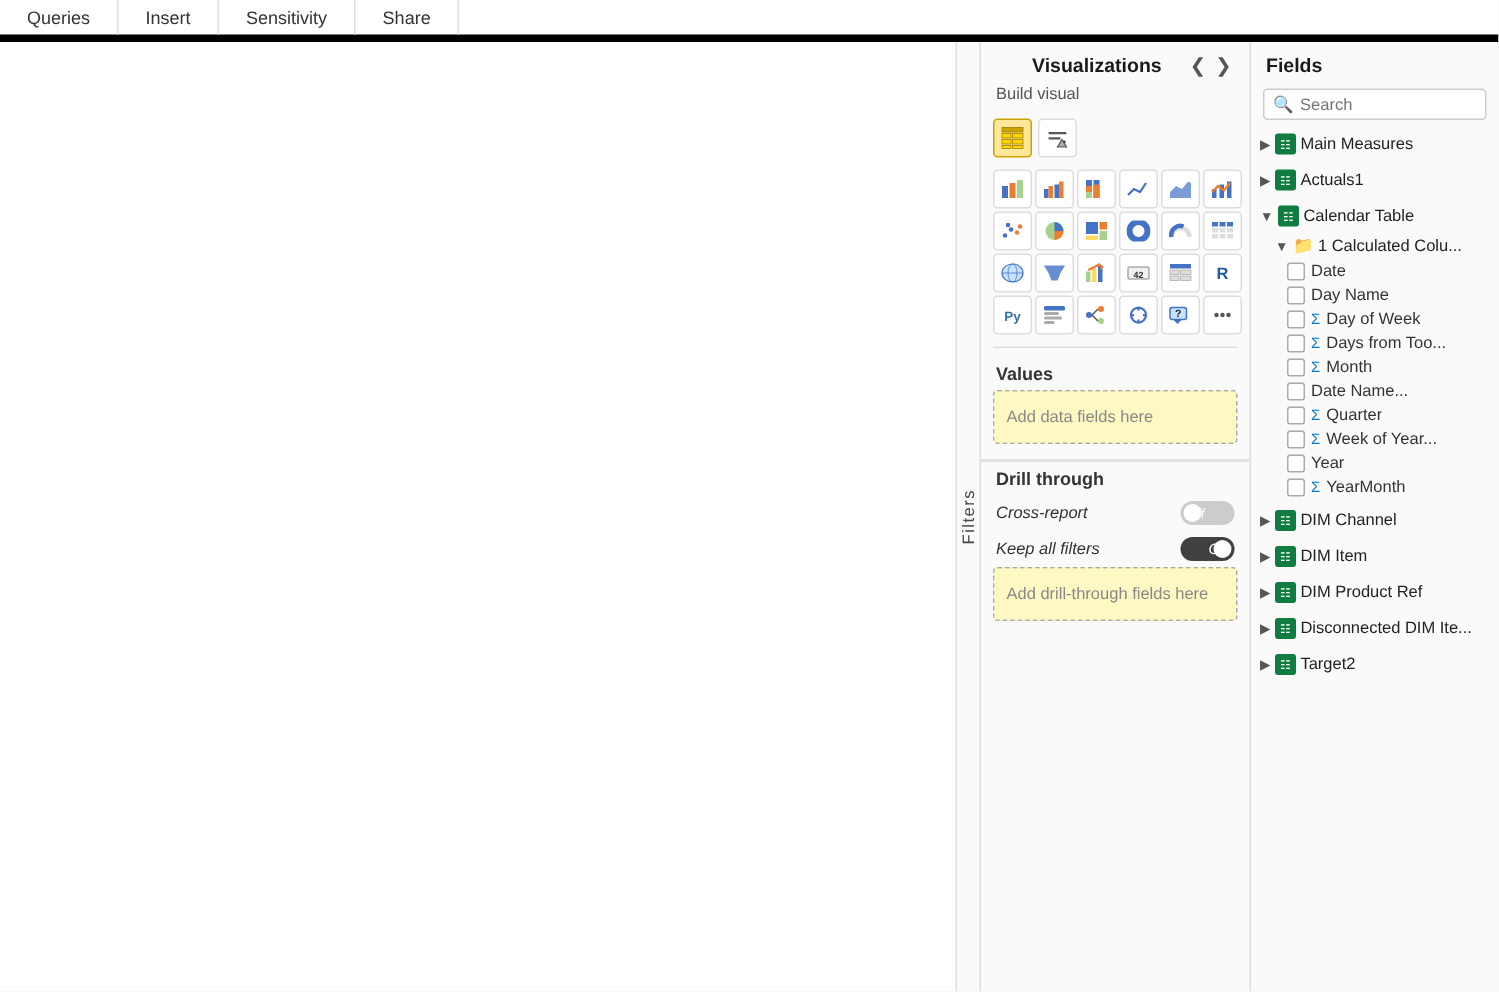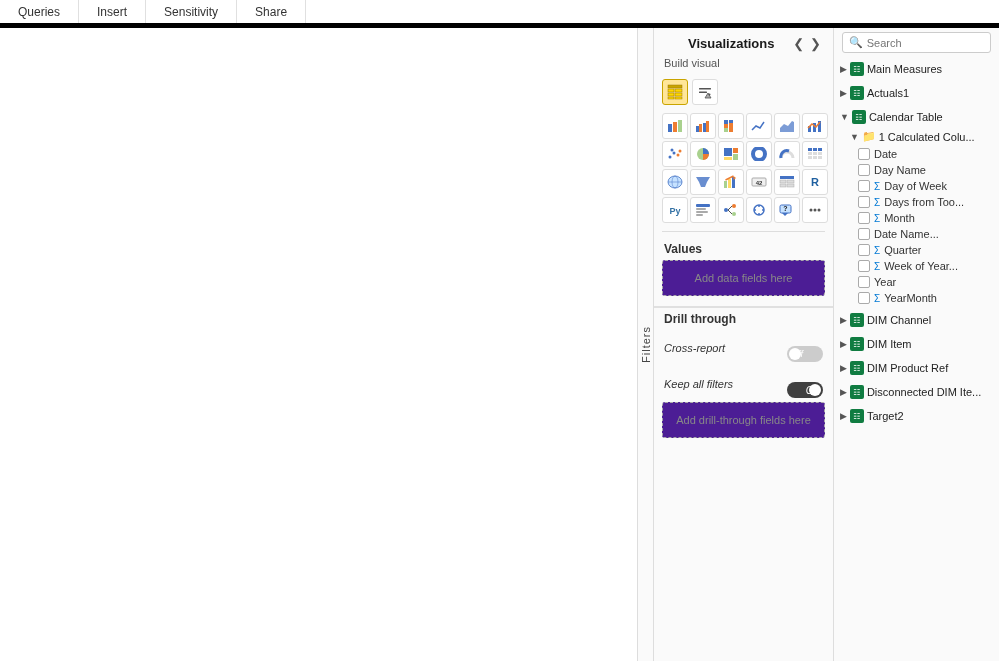--- a/index.html
+++ b/index.html
@@ -141,25 +141,24 @@
       color: #333;
       padding: 6px 10px 4px;
     }
     .viz-drop-zone {
       margin: 0 8px 8px;
       border: 1px dashed #aaa;
       border-radius: 3px;
       padding: 8px;
       font-size: 11px;
       color: #888;
-      background: #4c1d95;
+      background: #fef9c3;
       min-height: 36px;
       display: flex;
       align-items: center;
-      justify-content: center;
     }
 
     
     .drill-section-label {
       font-size: 12px;
       font-weight: 600;
       color: #333;
       padding: 4px 10px;
       border-top: 2px solid #e0e0e0;
       margin-top: 2px;
@@ -172,21 +171,20 @@
       font-style: italic;
     }
     .drill-toggle-label {
       font-size: 11px;
       color: #333;
     }
     .toggle {
       display: flex;
       align-items: center;
       gap: 2px;
-      margin-top: 12px;
     }
     .toggle-track {
       width: 36px;
       height: 16px;
       border-radius: 8px;
       position: relative;
       cursor: pointer;
       display: flex;
       align-items: center;
     }
@@ -591,20 +589,23 @@
         </div>
       </div>
     </div>
 
     <div class="viz-drop-zone">
       <span>Add drill-through fields here</span>
     </div>
   </div>
 
   <div class="fields-panel">
+    <div class="fields-header">
+      <span class="fields-title">Fields</span>
+    </div>
 
     <div class="fields-search">
       <span class="search-icon-small">🔍</span>
       <input type="text" placeholder="Search" style="">
     </div>
 
     <div class="field-group">
       <div class="field-group-header">
         <span class="expand-chevron">▶</span>
         <span class="field-group-table-icon">☷</span>

